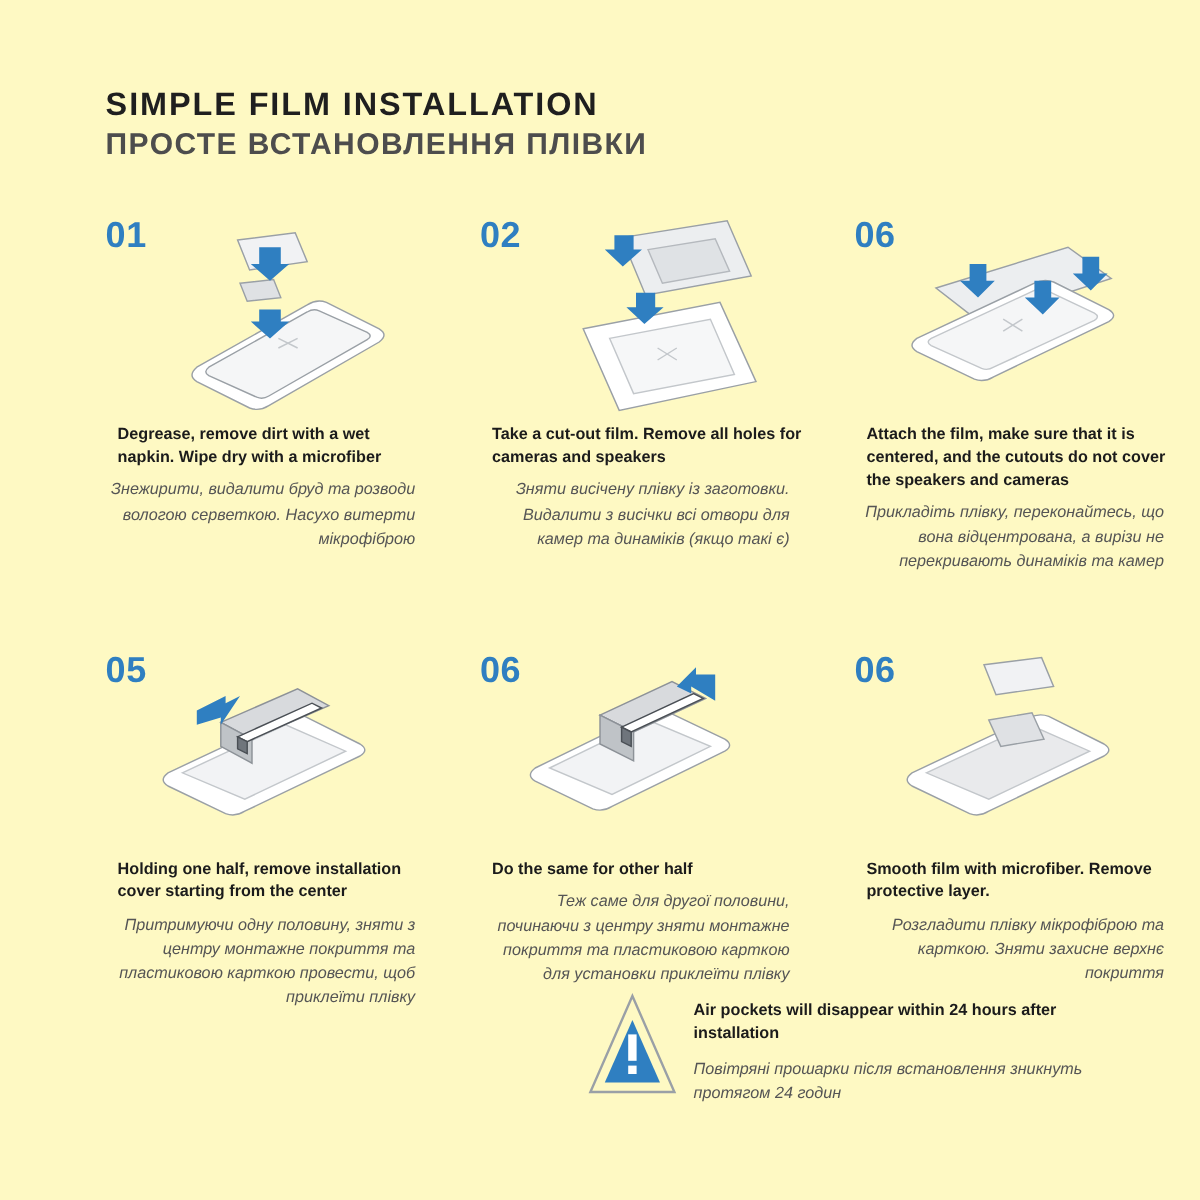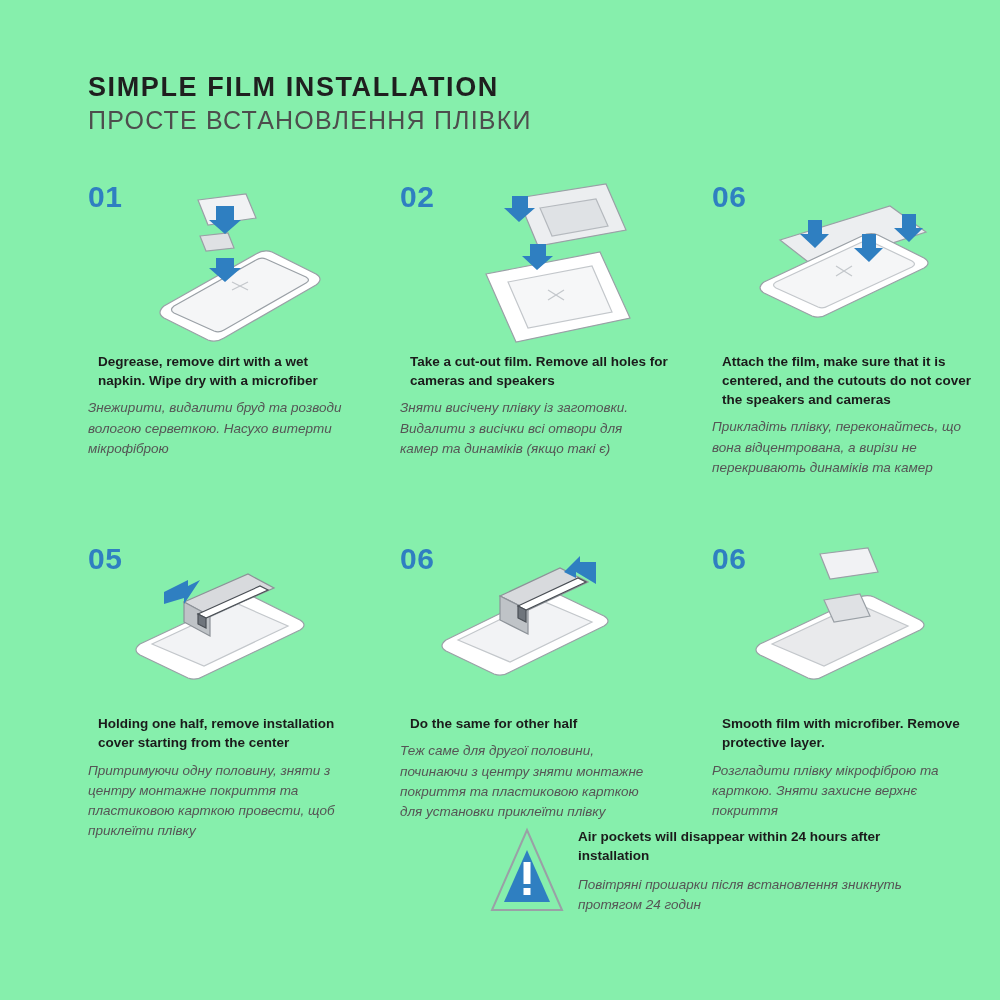--- a/index.html
+++ b/index.html
@@ -13,40 +13,40 @@
     font-family: "Liberation Sans", sans-serif;
     color: #1b1b1b;
     position: relative;
     overflow: hidden;
   }
   .sheet {
     position: absolute;
     left: 0; top: 0;
     width: 1000px;
     height: 1000px;
-    background: #86efac;
+    background: #fef9c3;
   }
   .header {
     position: absolute;
     left: 88px;
     top: 72px;
     width: 820px;
   }
   .title-en {
     font-size: 27px;
     font-weight: bold;
     letter-spacing: 1.6px;
     color: #1f1f1f;
     line-height: 1.12;
     margin: 0;
     text-transform: uppercase;
   }
   .title-uk {
     font-size: 25px;
-    font-weight: normal;
+    font-weight: bold;
     letter-spacing: 1.2px;
     color: #4d4d4d;
     line-height: 1.15;
     margin: 4px 0 0 0;
     text-transform: uppercase;
   }
 
   .grid {
     position: absolute;
     left: 88px;
@@ -87,30 +87,31 @@
     margin: 4px 0 0 10px;
     width: 258px;
   }
   .txt-uk {
     font-size: 13.5px;
     font-style: italic;
     color: #555555;
     line-height: 1.5;
     margin: 8px 0 0 0;
     width: 258px;
+    text-align: right;
   }
   .row2 { margin-top: 22px; }
 
   .footer {
     position: absolute;
     left: 490px;
     top: 822px;
     width: 430px;
     display: flex;
-    align-items: center;
+    align-items: flex-end;
     gap: 14px;
   }
   .footer-icon { flex: 0 0 auto; margin-top: 2px;}
   .footer-text { flex: 1 1 auto; }
   .foot-en {
     font-size: 13.5px;
     font-weight: bold;
     color: #1b1b1b;
     line-height: 1.42;
     margin: 0;

